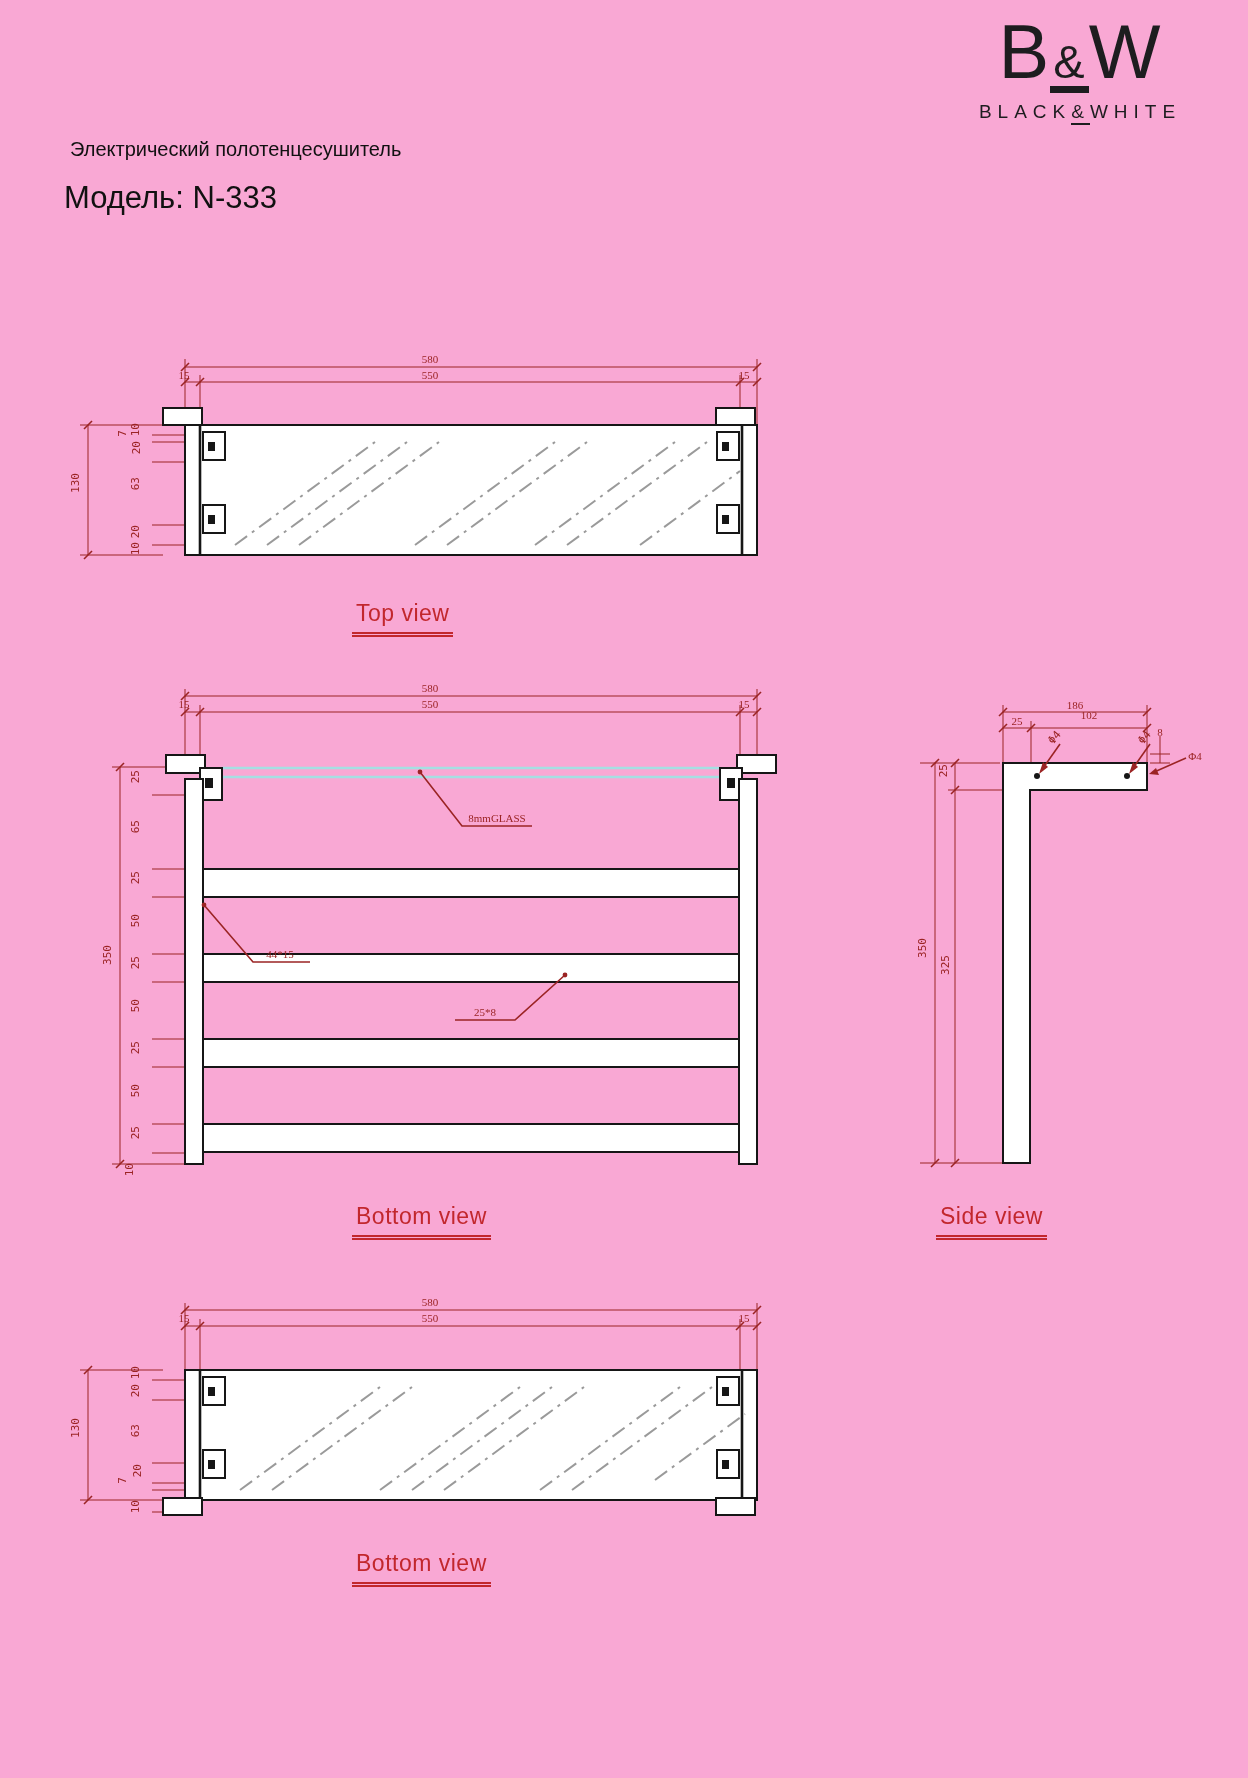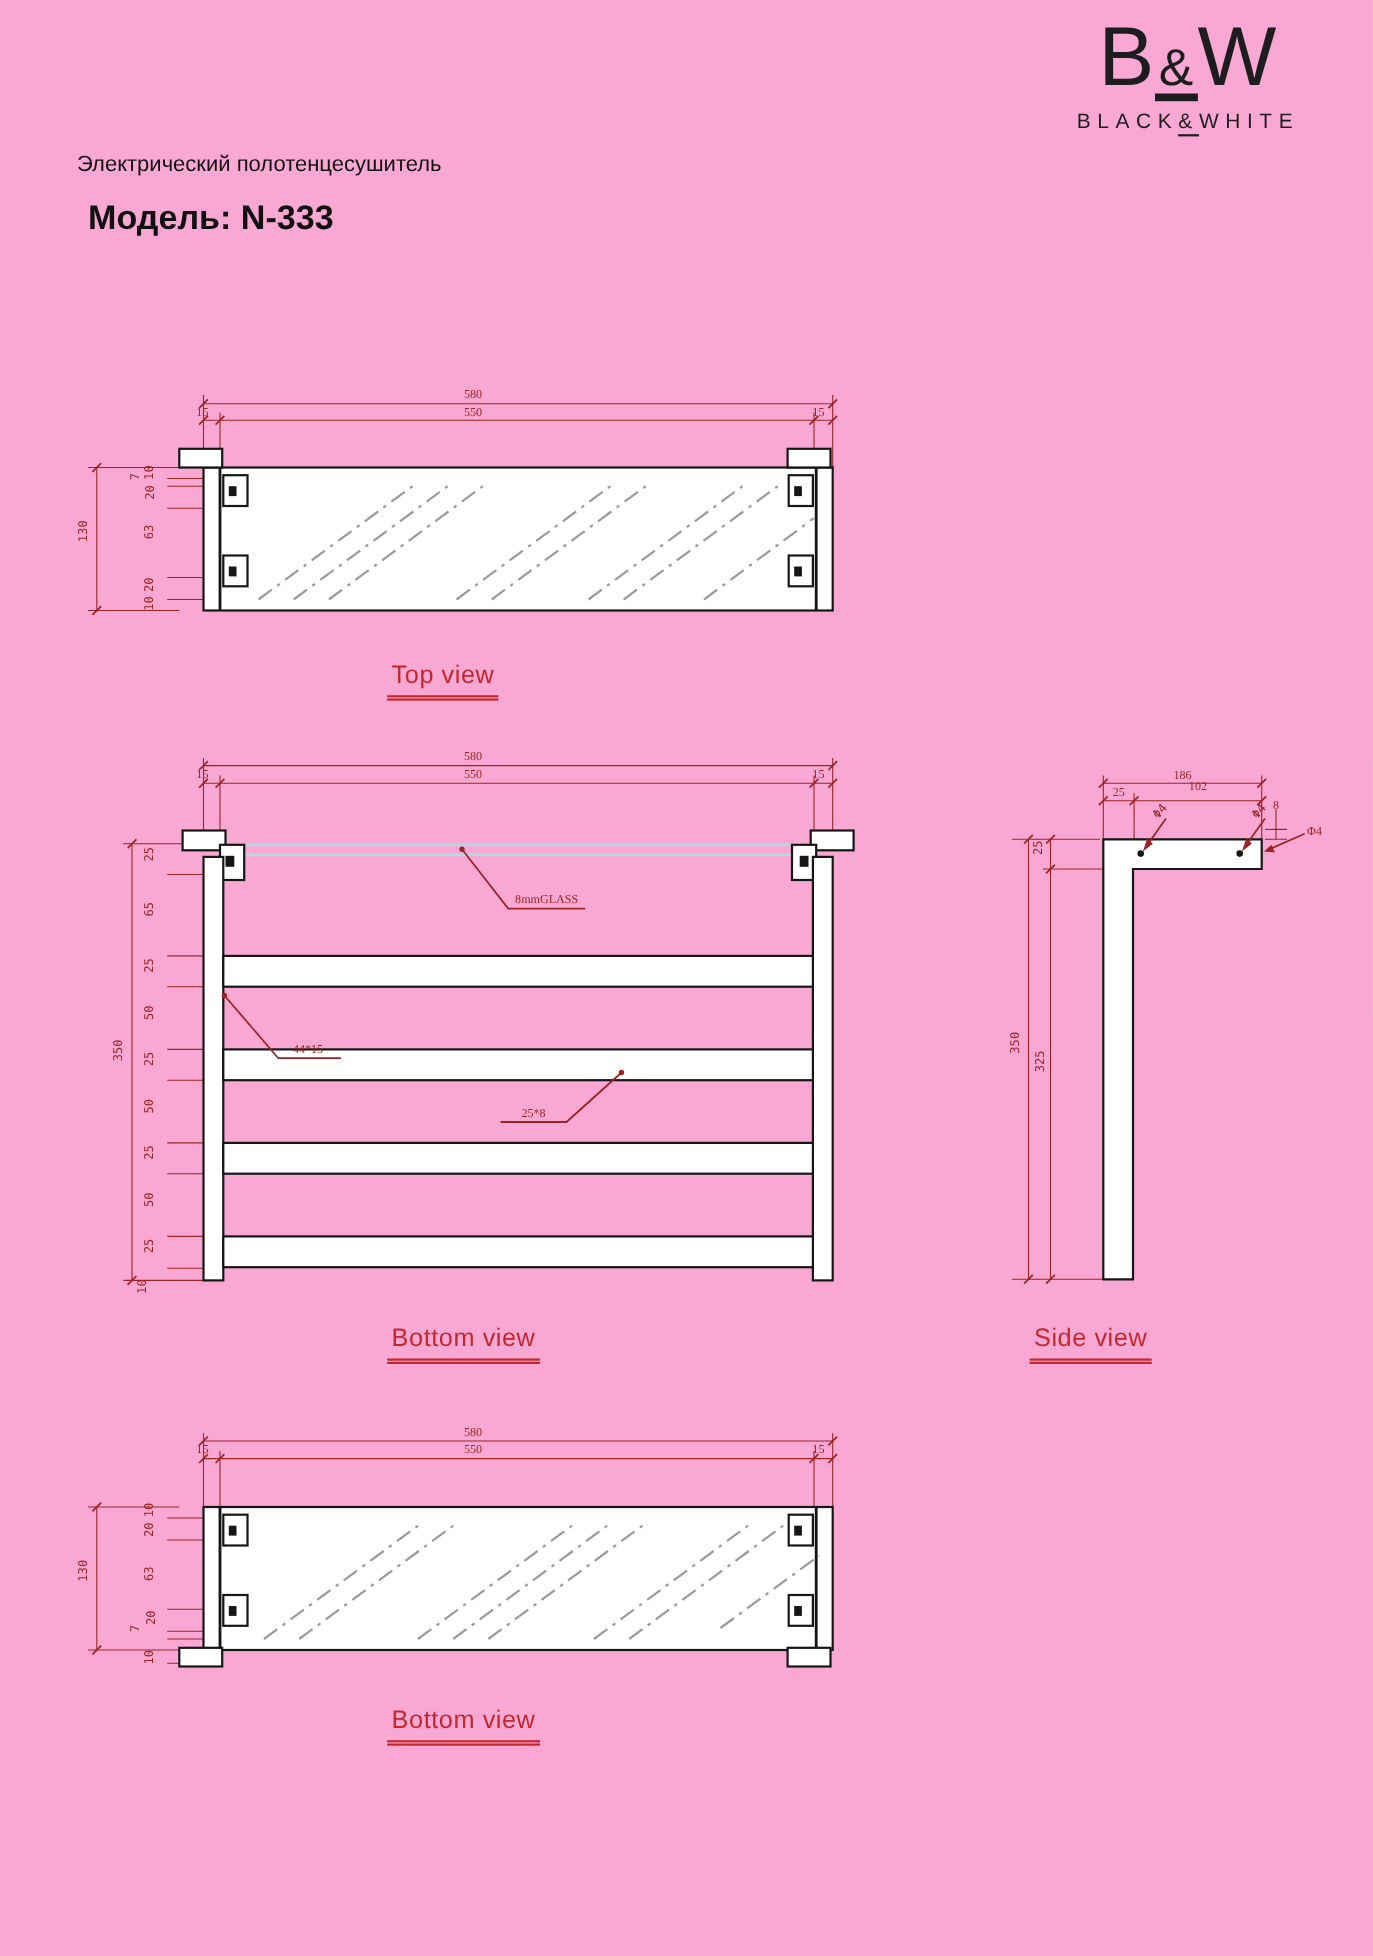--- a/index.html
+++ b/index.html
@@ -17,21 +17,21 @@
   .s-blk2{stroke:var(--c-line);stroke-width:2.6;fill:none}
   .s-hole{fill:var(--c-line);stroke:none}
   .s-hatch{stroke:var(--c-hatch);stroke-width:2;fill:none;stroke-dasharray:15 6 3 6}
   .s-glass{stroke:var(--c-glass);stroke-width:2.4;fill:none}
   .dim{position:absolute;color:var(--c-dim);font-family:Liberation Serif, serif;font-size:11px;line-height:13px;text-align:center;white-space:nowrap}
   .vdim{position:absolute;color:var(--c-dim);font-family:"DejaVu Sans Mono",monospace;font-size:11px;line-height:12px;writing-mode:vertical-rl;transform:rotate(180deg);white-space:nowrap}
   .phi-rot{position:absolute;color:var(--c-dim);font-family:"DejaVu Sans Mono",monospace;font-size:11px;transform:rotate(-50deg);white-space:nowrap}
   .viewlabel-box{position:absolute;}
   .viewlabel{display:inline-block;color:var(--c-label);font-size:23px;letter-spacing:.5px;padding:0 4px 5px 4px;border-bottom:5px double var(--c-label)}
   .title1{position:absolute;left:70px;top:138px;font-size:20px;color:var(--c-text)}
-  .title2{position:absolute;left:80px;top:180px;font-size:31px;font-weight:700;color:var(--c-text)}
+  .title2{position:absolute;left:64px;top:180px;font-size:31px;font-weight:400;color:var(--c-text)}
   .logo{position:absolute;left:930px;top:14px;width:300px;text-align:center;color:#1d1d1f}
   .logo-mark{font-size:76px;line-height:76px;font-weight:400;letter-spacing:1px}
   .logo-amp{display:inline-block;font-size:47px;line-height:47px;padding:0 3px 1px 3px;border-bottom:7px solid #1d1d1f;vertical-align:baseline}
   .logo-sub{margin-top:8px;font-size:19px;letter-spacing:6px;font-weight:400}
   .sub-amp{display:inline-block;border-bottom:2px solid #1d1d1f}
 </style>
 </head>
 <body>
 
 <div class="page">

